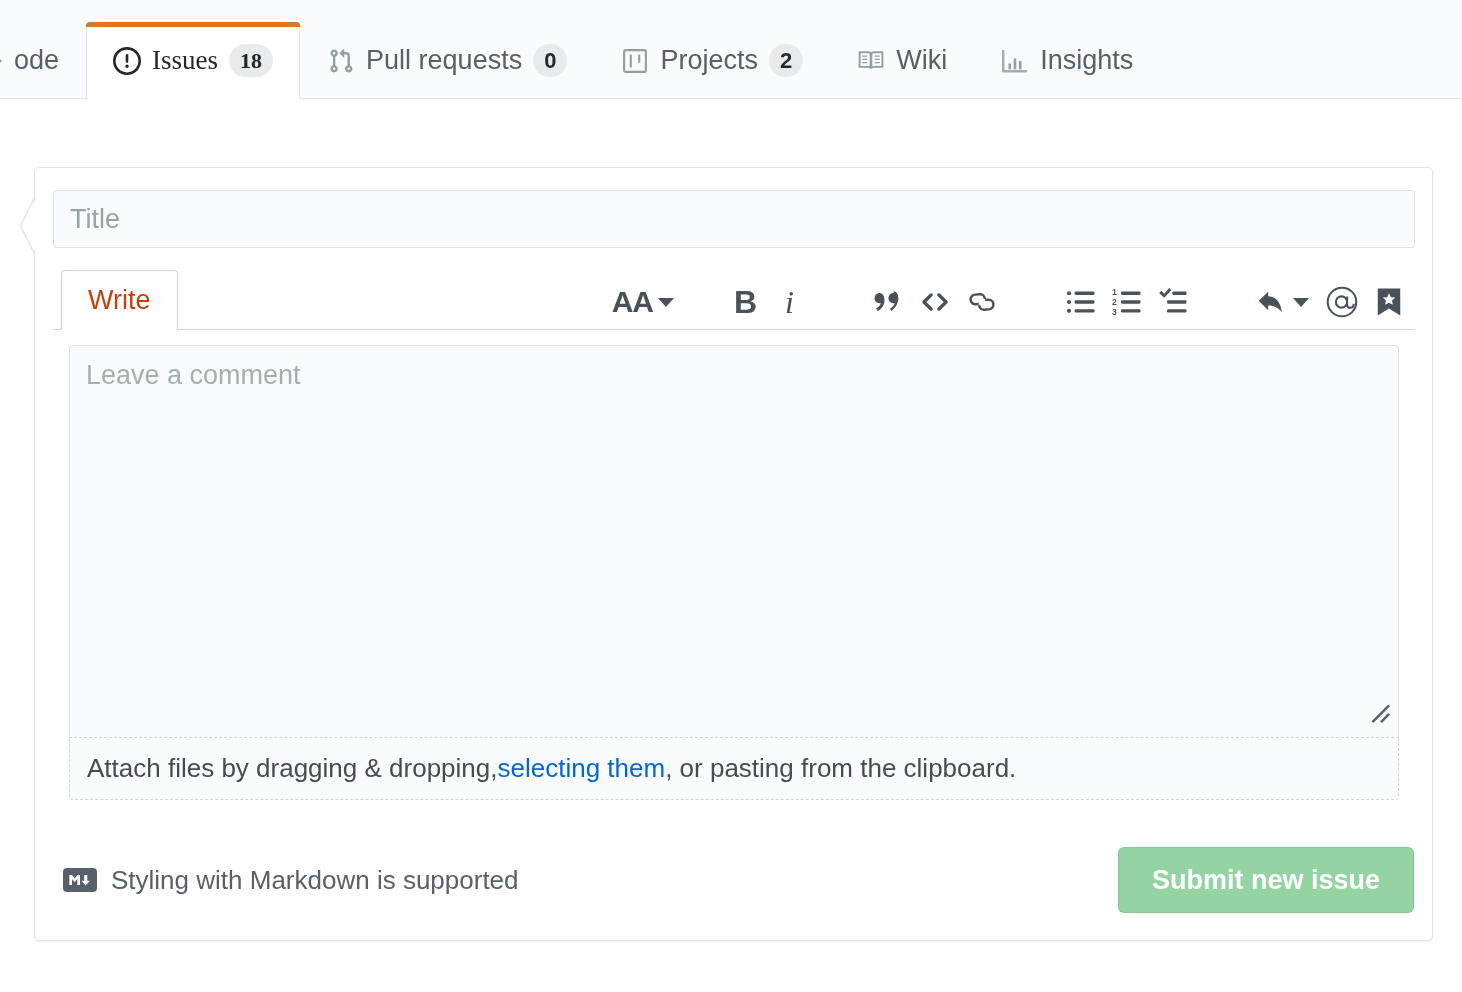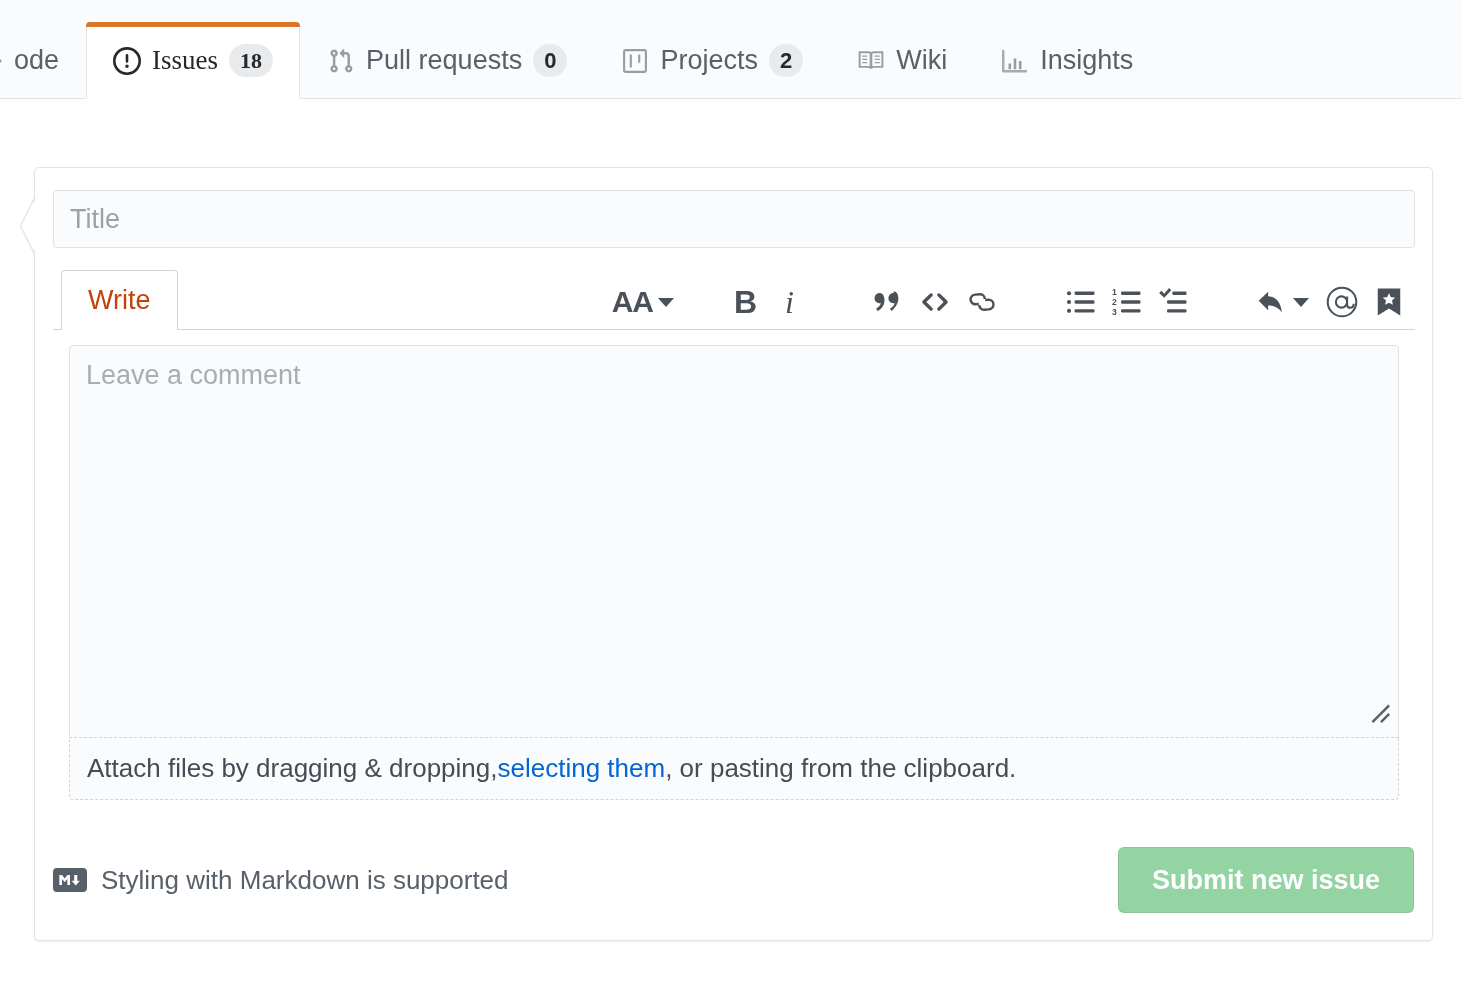--- a/index.html
+++ b/index.html
@@ -243,21 +243,21 @@
     padding-left: 17px;
     font-size: 26px;
     color: #444d56;
     margin-top: -4px;
   }
   .dropzone a { color: #0366d6; text-decoration: none; cursor: pointer; }
 
   
   .form-actions {
     position: absolute;
-    left: 18px; right: 18px; top: 674px;
+    left: 28px; right: 18px; top: 674px;
     height: 76px;
     display: flex;
     align-items: center;
     justify-content: space-between;
   }
   .markdown-note {
     display: flex;
     align-items: center;
     gap: 14px;
     font-size: 26px;

